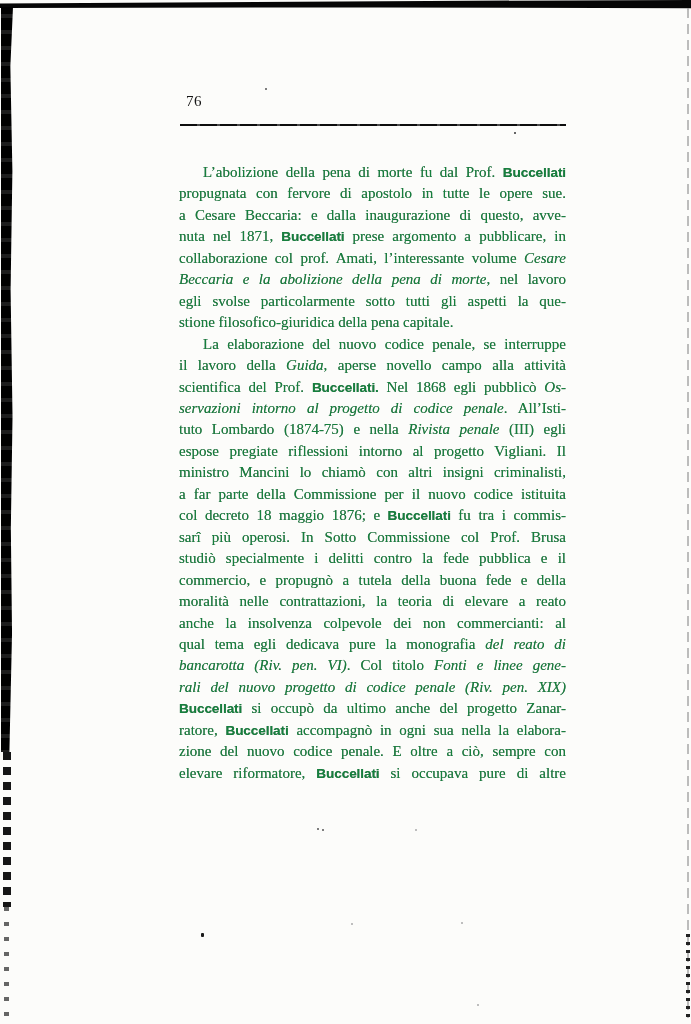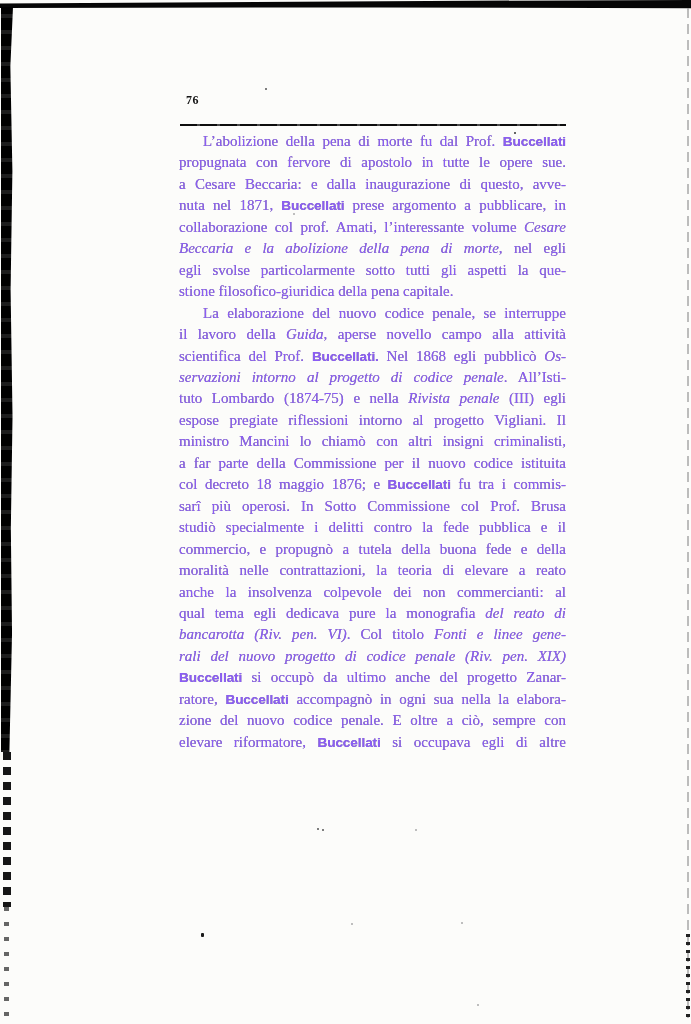--- a/index.html
+++ b/index.html
@@ -36,31 +36,31 @@
   .right-specks{
     position:absolute;right:1px;bottom:2px;width:4px;height:88px;
     background:repeating-linear-gradient(180deg,#222 0 3px,transparent 3px 8px);
   }
   .speck{position:absolute;background:#555;border-radius:50%;width:2px;height:2px;}
   .speck.dark{background:#1a1a1a;width:3px;height:4px;border-radius:1px;}
   .speck.faint{background:#aaa;}
   
   .page-number{
     position:absolute;left:186px;top:93px;
-    font-weight:700;font-size:12px;letter-spacing:.6px;color:#151515;
+    font-weight:400;font-size:15px;letter-spacing:.6px;color:#151515;
   }
   .head-rule{
     position:absolute;left:180px;top:124px;width:386px;height:2px;
     background:repeating-linear-gradient(90deg,#0d0d0d 0 17px,#4c4c4c 17px 20px);
   }
   .rule-dot{position:absolute;left:514px;top:132px;width:2px;height:2px;background:#333;border-radius:50%;}
   
   .text-block{
-    position:absolute;left:179px;top:131px;width:387px;
-    font-size:15px;line-height:21.45px;color:#8b5cf6;
+    position:absolute;left:179px;top:162px;width:387px;
+    font-size:15px;line-height:21.45px;color:#15803d;
     text-shadow:0 0 .4px rgba(20,20,20,.55);
   }
   .line{text-align:justify;text-align-last:justify;}
   .line.end{text-align-last:left;font-family:Liberation Serif, serif;}
   .line.ind{text-indent:24px;}
   .seg-b{
     font-family:"Liberation Sans", sans-serif;font-weight:700;
     font-size:13.6px;letter-spacing:-.1px;
   }
   .seg-i{font-style:italic;}
@@ -90,21 +90,21 @@
   <div class="page-number">76</div>
   <div class="head-rule"></div>
   <div class="rule-dot"></div>
 
   <div class="text-block" id="text-block">
       <div class="line ind"><span class="seg-p">L’abolizione della pena di morte fu dal Prof. </span><span class="seg-b">Buccellati</span></div>
       <div class="line"><span class="seg-p">propugnata con fervore di apostolo in tutte le opere sue.</span></div>
       <div class="line"><span class="seg-p">a Cesare Beccaria: e dalla inaugurazione di questo, avve-</span></div>
       <div class="line"><span class="seg-p">nuta nel 1871, </span><span class="seg-b">Buccellati</span><span class="seg-p"> prese argomento a pubblicare, in</span></div>
       <div class="line"><span class="seg-p">collaborazione col prof. Amati, l’interessante volume </span><span class="seg-i">Cesare</span></div>
-      <div class="line"><span class="seg-i">Beccaria e la abolizione della pena di morte</span><span class="seg-p">, nel egli</span></div>
+      <div class="line"><span class="seg-i">Beccaria e la abolizione della pena di morte</span><span class="seg-p">, nel lavoro</span></div>
       <div class="line"><span class="seg-p">egli svolse particolarmente sotto tutti gli aspetti la que-</span></div>
       <div class="line end"><span class="seg-p">stione filosofico-giuridica della pena capitale.</span></div>
       <div class="line ind"><span class="seg-p">La elaborazione del nuovo codice penale, se interruppe</span></div>
       <div class="line"><span class="seg-p">il lavoro della </span><span class="seg-i">Guida</span><span class="seg-p">, aperse novello campo alla attività</span></div>
       <div class="line"><span class="seg-p">scientifica del Prof. </span><span class="seg-b">Buccellati.</span><span class="seg-p"> Nel 1868 egli pubblicò </span><span class="seg-i">Os-</span></div>
       <div class="line"><span class="seg-i">servazioni intorno al progetto di codice penale</span><span class="seg-p">. All’Isti-</span></div>
       <div class="line"><span class="seg-p">tuto Lombardo (1874-75) e nella </span><span class="seg-i">Rivista penale</span><span class="seg-p"> (III) egli</span></div>
       <div class="line"><span class="seg-p">espose pregiate riflessioni intorno al progetto Vigliani. Il</span></div>
       <div class="line"><span class="seg-p">ministro Mancini lo chiamò con altri insigni criminalisti,</span></div>
       <div class="line"><span class="seg-p">a far parte della Commissione per il nuovo codice istituita</span></div>
@@ -113,16 +113,16 @@
       <div class="line"><span class="seg-p">studiò specialmente i delitti contro la fede pubblica e il</span></div>
       <div class="line"><span class="seg-p">commercio, e propugnò a tutela della buona fede e della</span></div>
       <div class="line"><span class="seg-p">moralità nelle contrattazioni, la teoria di elevare a reato</span></div>
       <div class="line"><span class="seg-p">anche la insolvenza colpevole dei non commercianti: al</span></div>
       <div class="line"><span class="seg-p">qual tema egli dedicava pure la monografia </span><span class="seg-i">del reato di</span></div>
       <div class="line"><span class="seg-i">bancarotta (Riv. pen. VI)</span><span class="seg-p">. Col titolo </span><span class="seg-i">Fonti e linee gene-</span></div>
       <div class="line"><span class="seg-i">rali del nuovo progetto di codice penale (Riv. pen. XIX)</span></div>
       <div class="line"><span class="seg-b">Buccellati</span><span class="seg-p"> si occupò da ultimo anche del progetto Zanar-</span></div>
       <div class="line"><span class="seg-p">ratore, </span><span class="seg-b">Buccellati</span><span class="seg-p"> accompagnò in ogni sua nella la elabora-</span></div>
       <div class="line"><span class="seg-p">zione del nuovo codice penale. E oltre a ciò, sempre con</span></div>
-      <div class="line"><span class="seg-p">elevare riformatore, </span><span class="seg-b">Buccellati</span><span class="seg-p"> si occupava egli di altre</span></div>
+      <div class="line"><span class="seg-p">elevare riformatore, </span><span class="seg-b">Buccellati</span><span class="seg-p"> si occupava pure di altre</span></div>
     </div>
 
 </div>
 
 </body></html>

